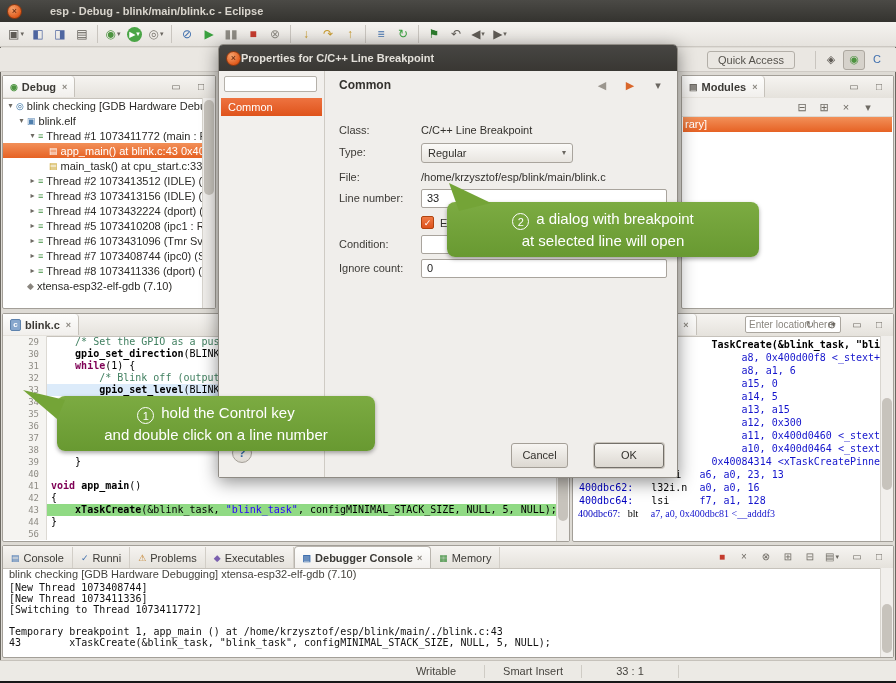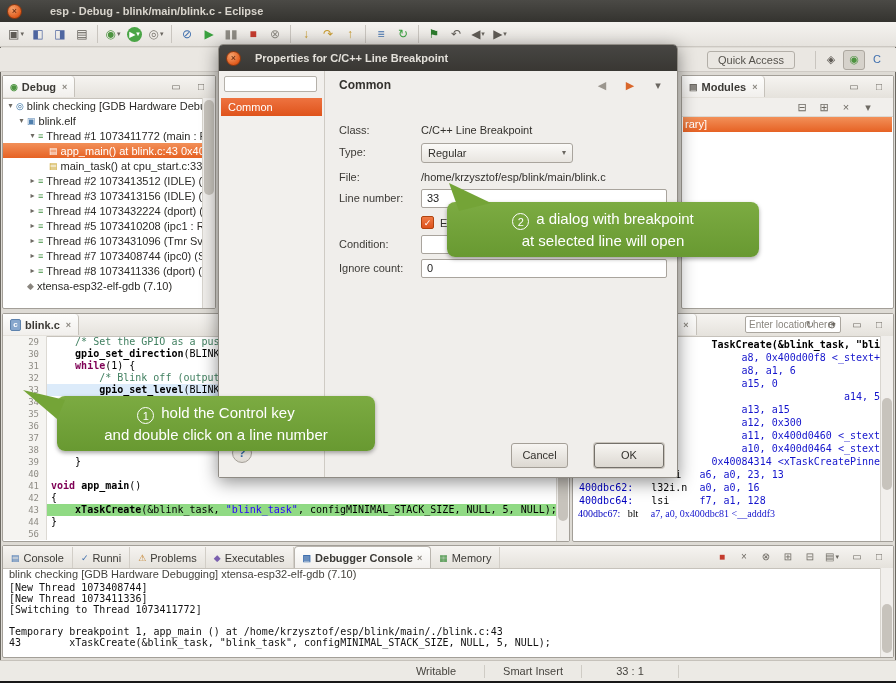--- a/index.html
+++ b/index.html
@@ -68,21 +68,21 @@
   .con-line{font-family:"DejaVu Sans Mono",monospace;font-size:10px;line-height:11px;padding-left:6px;white-space:pre;color:#111;}
   
   .statusbar{position:absolute;left:0;top:660px;width:896px;height:21px;background:#eceae5;border-top:1px solid #c6c2bb;display:flex;align-items:center;font-size:11px;color:#46443f;box-sizing:border-box;}
   .sb-spacer{width:388px;flex:none;}
   .sb-cell{min-width:84px;text-align:center;padding:0 6px;}
   .sb-sep{width:1px;height:13px;background:#cfccc5;}
   
   .dialog{position:absolute;left:218px;top:44px;width:460px;height:434px;z-index:50;border:1px solid #8f8b84;border-radius:5px 5px 2px 2px;box-shadow:0 4px 18px rgba(0,0,0,.45);background:#f0eeeb;box-sizing:border-box;}
   .dlg-titlebar{position:absolute;left:0;top:0;right:0;height:26px;background:linear-gradient(#474643,#393733);border-radius:4px 4px 0 0;display:flex;align-items:center;}
   .dlg-close{width:15px;height:15px;margin-left:7px;border-radius:50%;background:radial-gradient(circle at 35% 30%,#f6a36d,#e05a1c 72%);border:1px solid #8f380e;color:#55200a;font-size:9px;line-height:13px;text-align:center;box-sizing:border-box;flex:none;}
-  .dlg-title{margin-left:14px;color:#e3e0da;font-size:11px;font-weight:bold;}
+  .dlg-title{color:#e3e0da;font-size:11px;font-weight:bold;}
   .dlg-body{position:absolute;left:0;top:26px;right:0;bottom:0;}
   .dlg-side{position:absolute;left:0;top:0;width:106px;height:100%;border-right:1px solid #cfcbc4;background:#f2f0ed;box-sizing:border-box;}
   .dlg-filter{position:absolute;left:5px;top:5px;width:93px;height:16px;background:#fff;border:1px solid #b5b1aa;border-radius:2px;box-sizing:border-box;}
   .dlg-side-item{position:absolute;left:2px;top:27px;width:101px;height:18px;background:linear-gradient(#ee7340,#df531b);color:#fff;font-size:11px;line-height:18px;padding-left:7px;box-sizing:border-box;}
   .dlg-content{position:absolute;left:107px;top:0;right:0;bottom:0;}
   .dlg-header{position:absolute;left:13px;top:7px;font-size:12px;font-weight:bold;color:#33312d;}
   .dlg-nav{position:absolute;right:8px;top:5px;display:flex;gap:6px;font-size:10px;}
   .frow{position:absolute;left:13px;right:12px;height:21px;}
   .flabel{position:absolute;left:0;top:3px;font-size:11px;color:#3c3a36;}
   .fvalue{position:absolute;left:82px;top:3px;font-size:11px;color:#33312d;}
@@ -343,21 +343,21 @@
       <div class="hicons">
         <span><span class="hic">↻</span><span class="hic">⊙</span></span>
         <span><span class="hic">▭</span><span class="hic">□</span></span>
       </div>
     </div>
     <div class="disasm-lines" id="disasm-lines">
         <div class="drow" style="padding-left: 23ch;"><span class="tok-src">TaskCreate(&amp;blink_task, "blink_tas</span></div>
         <div class="drow" style="padding-left: 28ch;"><span class="tok-op">a8, 0x400d00f8 &lt;_stext+224&gt;</span></div>
         <div class="drow" style="padding-left: 28ch;"><span class="tok-op">a8, a1, 6</span></div>
         <div class="drow" style="padding-left: 28ch;"><span class="tok-op">a15, 0</span></div>
-        <div class="drow" style="padding-left: 28ch; text-align: right;"><span class="tok-op">a14, 5</span></div>
+        <div class="drow" style="padding-left: 28ch;"><span class="tok-op">a14, 5</span></div>
         <div class="drow" style="padding-left: 28ch;"><span class="tok-op">a13, a15</span></div>
         <div class="drow" style="padding-left: 28ch;"><span class="tok-op">a12, 0x300</span></div>
         <div class="drow" style="padding-left: 28ch;"><span class="tok-op">a11, 0x400d0460 &lt;_stext+1096&gt;</span></div>
         <div class="drow" style="padding-left: 28ch;"><span class="tok-op">a10, 0x400d0464 &lt;_stext+1100&gt;</span></div>
         <div class="drow" style="padding-left: 23ch;"><span class="tok-op">0x40084314 &lt;xTaskCreatePinned</span></div>
         <div class="drow" style="padding-left: 1ch;"><span class="tok-addr">400dbc5f:</span><span class="tok-mn">   extui   </span><span class="tok-op">a6, a0, 23, 13</span></div>
         <div class="drow" style="padding-left: 1ch;"><span class="tok-addr">400dbc62:</span><span class="tok-mn">   l32i.n  </span><span class="tok-op">a0, a0, 16</span></div>
         <div class="drow" style="padding-left: 1ch;"><span class="tok-addr">400dbc64:</span><span class="tok-mn">   lsi     </span><span class="tok-op">f7, a1, 128</span></div>
         <div class="drow" style="padding-left: 1ch; font-family: Liberation Serif, serif;"><span class="tok-addr">400dbc67:</span><span class="tok-mn">   blt     </span><span class="tok-op">a7, a0, 0x400dbc81 &lt;__adddf3</span></div>
       </div>

